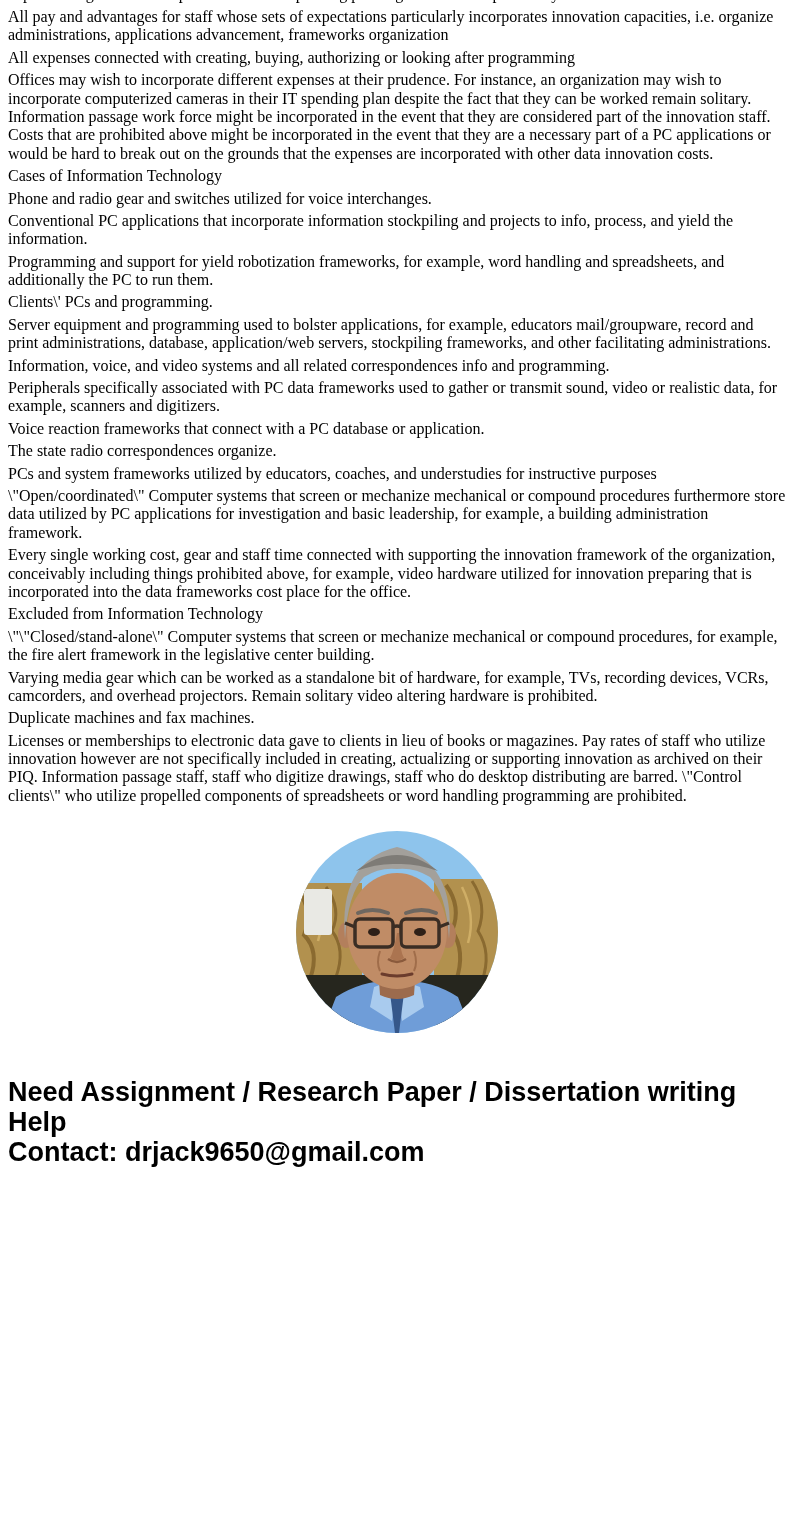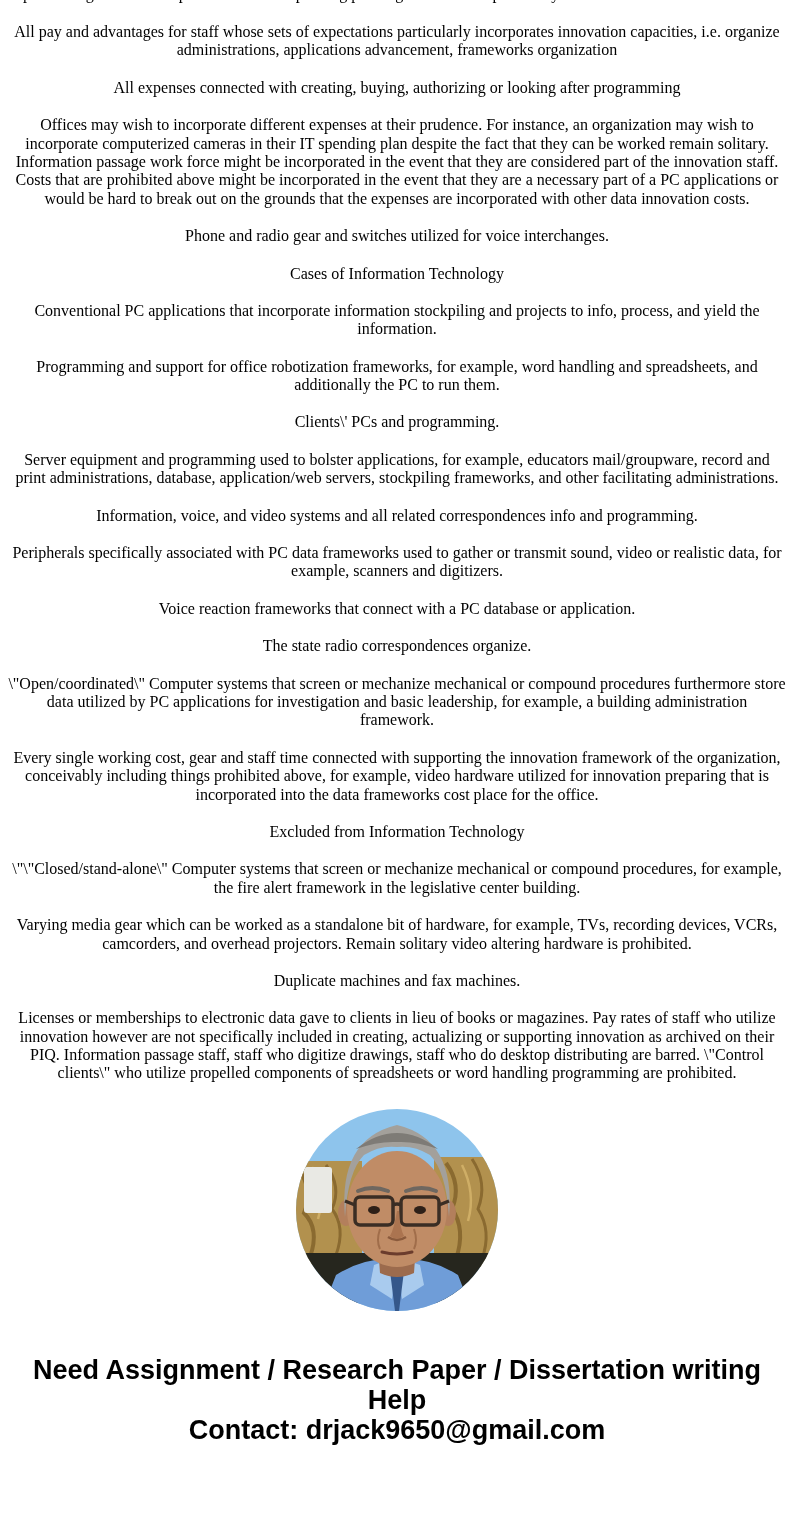--- a/index.html
+++ b/index.html
@@ -21,34 +21,32 @@
   }
   .top-clip {
     height: 4px;
     overflow: hidden;
   }
   .top-clip p {
     margin: -15px 0 0 0;
     white-space: nowrap;
   }
   p.para {
-    margin: 19px 0;
-    text-align: center;
+    margin: 4px 0;
   }
   .avatar-wrap {
     margin-top: 26px;
     text-align: center;
     height: 202px;
   }
   .avatar-wrap svg {
     display: inline-block;
   }
   .footer {
     margin-top: 44px;
-    text-align: center;
     font-family: "Liberation Sans", sans-serif;
     font-weight: 700;
     font-size: 27px;
     line-height: 30px;
     color: #000000;
     letter-spacing: 0px;
   }
   .footer .line {
     display: block;
   }
@@ -58,30 +56,31 @@
 
 <div class="page">
 
   <div class="top-clip">
     <p>expenses ought to be incorporated in the IT spending plan regardless of the possibility that</p>
   </div>
 
   <p class="para">All pay and advantages for staff whose sets of expectations particularly incorporates innovation capacities, i.e. organize administrations, applications advancement, frameworks organization</p>
   <p class="para">All expenses connected with creating, buying, authorizing or looking after programming</p>
   <p class="para">Offices may wish to incorporate different expenses at their prudence. For instance, an organization may wish to incorporate computerized cameras in their IT spending plan despite the fact that they can be worked remain solitary. Information passage work force might be incorporated in the event that they are considered part of the innovation staff. Costs that are prohibited above might be incorporated in the event that they are a necessary part of a PC applications or would be hard to break out on the grounds that the expenses are incorporated with other data innovation costs.</p>
+  <p class="para">Cases of Information Technology</p>
   <p class="para">Phone and radio gear and switches utilized for voice interchanges.</p>
-  <p class="para">Cases of Information Technology</p>
   <p class="para">Conventional PC applications that incorporate information stockpiling and projects to info, process, and yield the information.</p>
-  <p class="para">Programming and support for office robotization frameworks, for example, word handling and spreadsheets, and additionally the PC to run them.</p>
+  <p class="para">Programming and support for yield robotization frameworks, for example, word handling and spreadsheets, and additionally the PC to run them.</p>
   <p class="para">Clients\' PCs and programming.</p>
   <p class="para">Server equipment and programming used to bolster applications, for example, educators mail/groupware, record and print administrations, database, application/web servers, stockpiling frameworks, and other facilitating administrations.</p>
   <p class="para">Information, voice, and video systems and all related correspondences info and programming.</p>
   <p class="para">Peripherals specifically associated with PC data frameworks used to gather or transmit sound, video or realistic data, for example, scanners and digitizers.</p>
   <p class="para">Voice reaction frameworks that connect with a PC database or application.</p>
   <p class="para">The state radio correspondences organize.</p>
+  <p class="para">PCs and system frameworks utilized by educators, coaches, and understudies for instructive purposes</p>
   <p class="para">\"Open/coordinated\" Computer systems that screen or mechanize mechanical or compound procedures furthermore store data utilized by PC applications for investigation and basic leadership, for example, a building administration framework.</p>
   <p class="para">Every single working cost, gear and staff time connected with supporting the innovation framework of the organization, conceivably including things prohibited above, for example, video hardware utilized for innovation preparing that is incorporated into the data frameworks cost place for the office.</p>
   <p class="para">Excluded from Information Technology</p>
   <p class="para">\"\"Closed/stand-alone\" Computer systems that screen or mechanize mechanical or compound procedures, for example, the fire alert framework in the legislative center building.</p>
   <p class="para">Varying media gear which can be worked as a standalone bit of hardware, for example, TVs, recording devices, VCRs, camcorders, and overhead projectors. Remain solitary video altering hardware is prohibited.</p>
   <p class="para">Duplicate machines and fax machines.</p>
   <p class="para">Licenses or memberships to electronic data gave to clients in lieu of books or magazines. Pay rates of staff who utilize innovation however are not specifically included in creating, actualizing or supporting innovation as archived on their PIQ. Information passage staff, staff who digitize drawings, staff who do desktop distributing are barred. \"Control clients\" who utilize propelled components of spreadsheets or word handling programming are prohibited.</p>
 
   <div class="avatar-wrap">
     <svg width="202" height="202" viewBox="0 0 202 202" aria-hidden="true">

